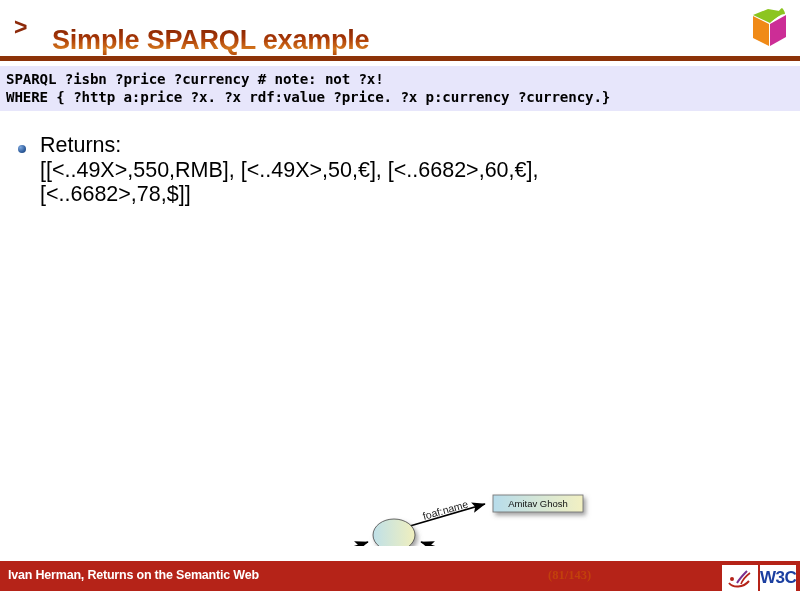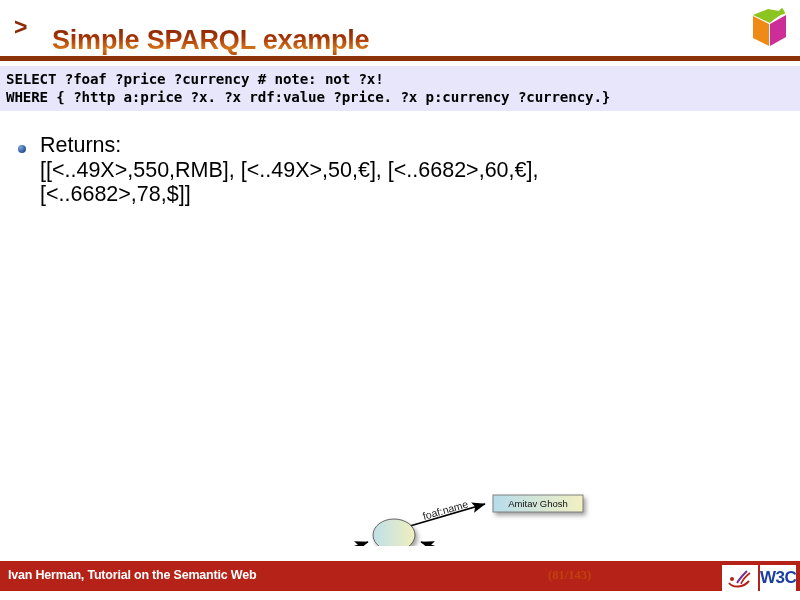--- a/index.html
+++ b/index.html
@@ -186,21 +186,21 @@
 
   <svg id="logo-cube" viewBox="0 0 50 50">
     <path d="M9,13 L24,7 L41,10 C36,13 31,16 26,21 L9,13 Z" fill="#8cc520"></path>
     <path d="M38,6 C41,9 41,12 41,12 C37,12 33,15 28,19 C32,12 35,8 38,6 Z" fill="#8cc520"></path>
     <path d="M9,14 L25,22 L25,44 L9,36 Z" fill="#f08a17"></path>
     <path d="M26,22 L42,13 L42,35 L26,44 Z" fill="#cc2d96"></path>
   </svg>
 </div>
 <div id="header-rule"></div>
 
-<div id="code-block"><span>SELECT ?foaf ?price ?currency # note: not ?x!</span>
+<div id="code-block"><span>SPARQL ?isbn ?price ?currency # note: not ?x!</span>
 <span>WHERE { ?http a:price ?x. ?x rdf:value ?price. ?x p:currency ?currency.}</span></div>
 
 <div id="bullet-row">
   <div id="bullet-dot"></div>
   <div id="bullet-text">Returns:
 [[&lt;..49X&gt;,550,RMB], [&lt;..49X&gt;,50,€], [&lt;..6682&gt;,60,€],
 [&lt;..6682&gt;,78,$]]</div>
 </div>
 
 <div id="diagram">
@@ -384,21 +384,21 @@
     <text class="lit-label" x="578" y="508" text-anchor="middle">78</text>
   </g>
   <g>
     <ellipse cx="632" cy="505" rx="24" ry="14" fill="#efeec0" stroke="#555" stroke-width="0.9" filter="url(#sh)"></ellipse>
     <text class="lit-label" x="632" y="508" text-anchor="middle">#$</text>
   </g>
 </svg>
 </div>
 
 <div id="footer-bar"></div>
-<div id="footer-left">Ivan Herman, Tutorial on the Semantic Web</div>
+<div id="footer-left">Ivan Herman, Returns on the Semantic Web</div>
 <div id="footer-page">(81/143)</div>
 
 <div id="footer-logo-erc">
   <svg width="34" height="26" viewBox="0 0 34 26">
     <path d="M6,17 C10,22 20,22 26,15" fill="none" stroke="#b52318" stroke-width="2"></path>
     <path d="M24,5 C20,9 17,12 14,17" fill="none" stroke="#7a2f8f" stroke-width="2"></path>
     <path d="M27,7 C23,10 20,13 18,18" fill="none" stroke="#b52318" stroke-width="1.6"></path>
     <circle cx="9" cy="13" r="2" fill="#b52318"></circle>
   </svg>
 </div>

